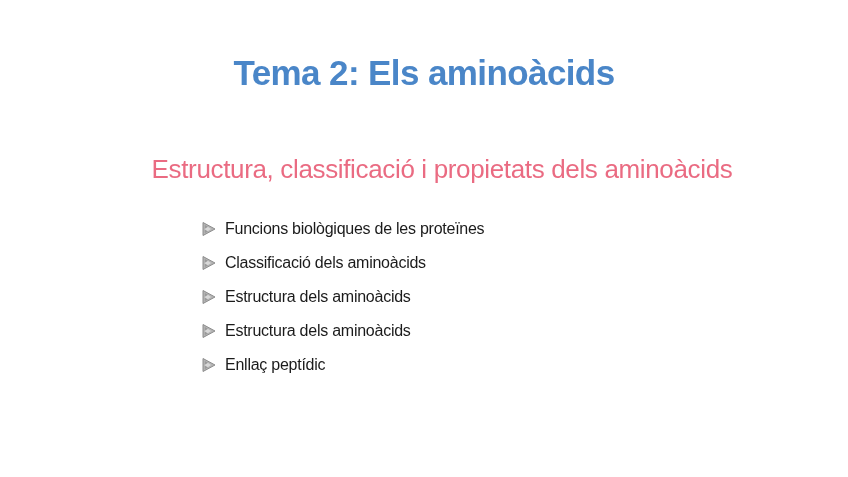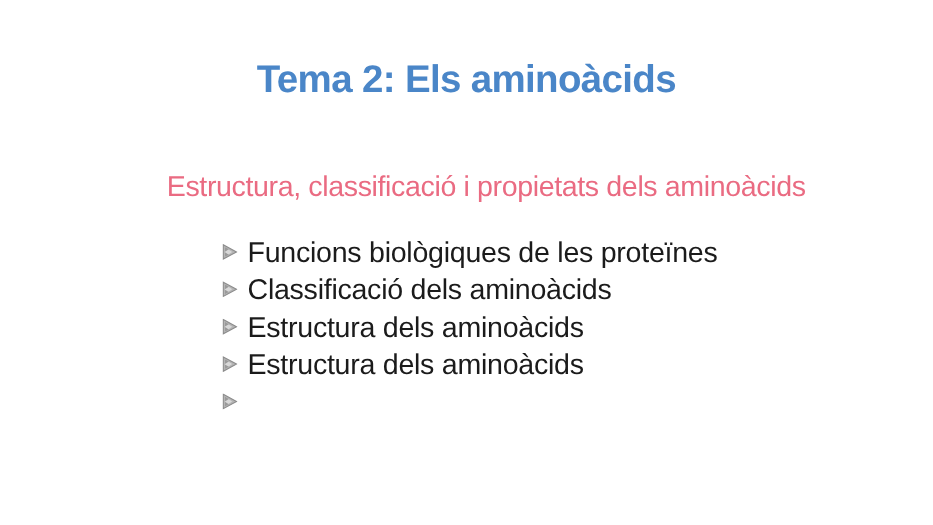--- a/index.html
+++ b/index.html
@@ -77,21 +77,21 @@
     transform: translateY(-50%);
     width: 14px;
     height: 15px;
     display: block;
     line-height: 0;
   }
 
   .bullet-label {
     font-family: "Liberation Sans", "DejaVu Sans", sans-serif;
     font-weight: 400;
-    font-size: 26px;
+    font-size: 16px;
     letter-spacing: -0.25px;
     color: #1b1b1b;
     line-height: 1.25;
     white-space: nowrap;
   }
 </style>
 </head>
 <body>
 
 <div id="slide">
@@ -152,17 +152,18 @@
 
     <li class="bullet-item">
       <span class="bullet-marker">
         <svg width="14" height="15" viewBox="0 0 14 15" xmlns="http://www.w3.org/2000/svg">
           <polygon points="1,1 13,7.5 1,14" fill="#b5b5b5" stroke="#8c8c8c" stroke-width="1"></polygon>
           <polygon points="2.5,3 9,7.5 2.5,12" fill="#d8d8d8"></polygon>
           <polygon points="2.5,3 6,5.2 2.5,7.4" fill="#9a9a9a"></polygon>
           <polygon points="2.5,7.8 6,10 2.5,12" fill="#9a9a9a"></polygon>
         </svg>
       </span>
+      <span class="bullet-label">Enllaç peptídic</span>
     </li>
 
   </ul>
 
 </div>
 
 </body></html>

